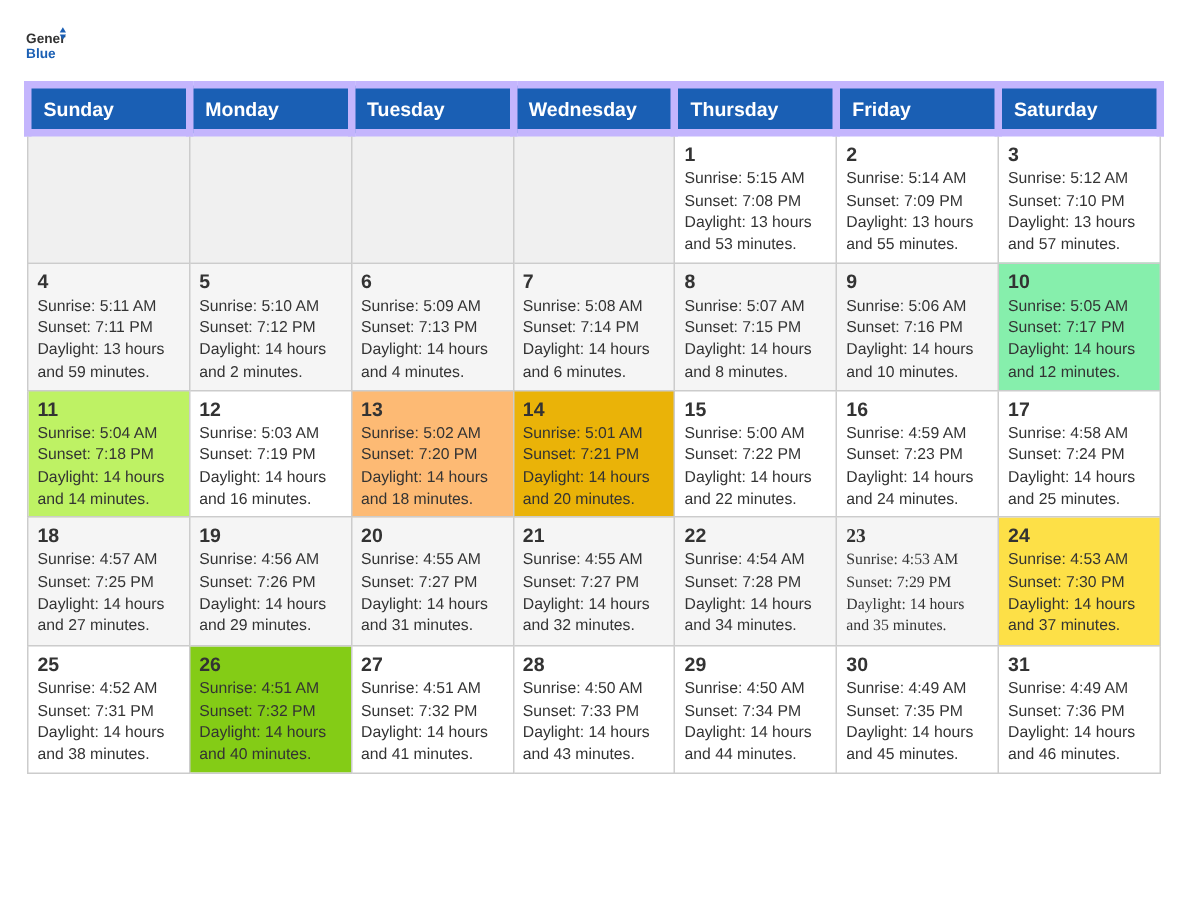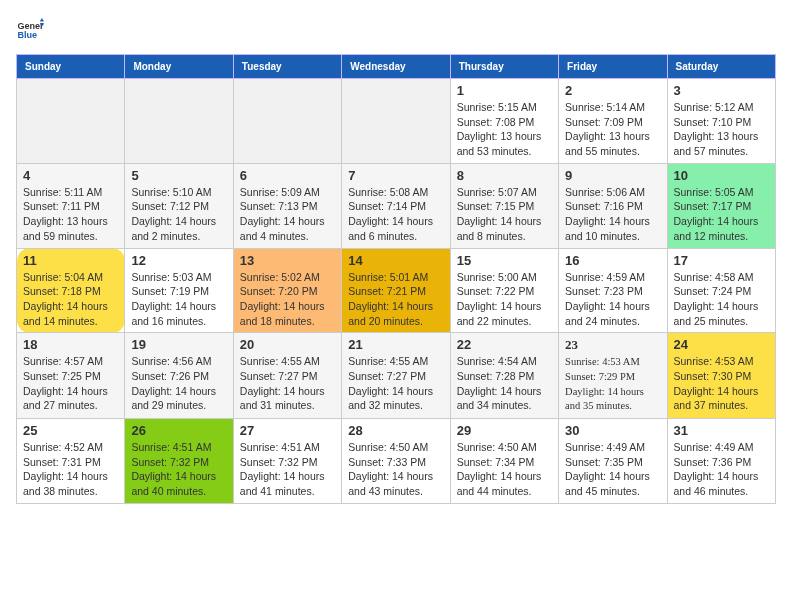--- a/index.html
+++ b/index.html
@@ -38,24 +38,24 @@
       color: #555;
     }
     .calendar {
       width: 100%;
       border-collapse: collapse;
       border: 1px solid #ccc;
     }
     .calendar th {
       background-color: #1a5fb4;
       color: #fff;
-      font-size: 10px;
+      font-size: 13px;
       font-weight: bold;
       padding: 6px 8px;
-      border: 1px solid #c4b5fd;
+      border: 5px solid #c4b5fd;
       text-align: left;
     }
     .calendar td {
       border: 1px solid #ccc;
       vertical-align: top;
       padding: 4px 6px;
       font-size: 11px;
       color: #333;
       width: calc(100% / 7);
       min-height: 80px;
@@ -157,21 +157,21 @@
         <td style="background: rgb(245, 245, 245);">
           <div class="day-number">9</div>
           <div class="day-info">Sunrise: 5:06 AM<br>Sunset: 7:16 PM<br>Daylight: 14 hours and 10 minutes.</div>
         </td>
         <td style="background: #86efac;">
           <div class="day-number">10</div>
           <div class="day-info">Sunrise: 5:05 AM<br>Sunset: 7:17 PM<br>Daylight: 14 hours and 12 minutes.</div>
         </td>
       </tr>
       <tr>
-        <td style="background: #fde047; border-radius: 13px;">
+        <td style="background: #bef264;">
           <div class="day-number">11</div>
           <div class="day-info">Sunrise: 5:04 AM<br>Sunset: 7:18 PM<br>Daylight: 14 hours and 14 minutes.</div>
         </td>
         <td style="background: rgb(255, 255, 255);">
           <div class="day-number">12</div>
           <div class="day-info">Sunrise: 5:03 AM<br>Sunset: 7:19 PM<br>Daylight: 14 hours and 16 minutes.</div>
         </td>
         <td style="background: #fdba74;">
           <div class="day-number">13</div>
           <div class="day-info">Sunrise: 5:02 AM<br>Sunset: 7:20 PM<br>Daylight: 14 hours and 18 minutes.</div>

